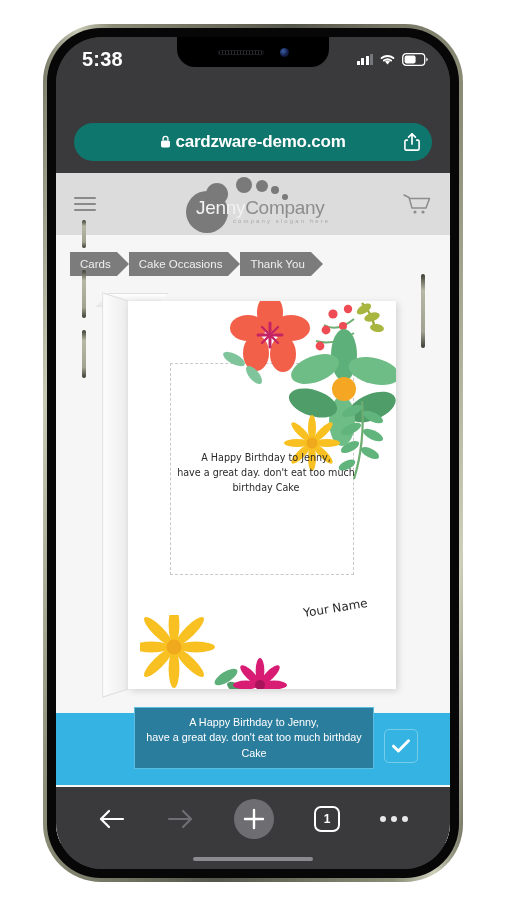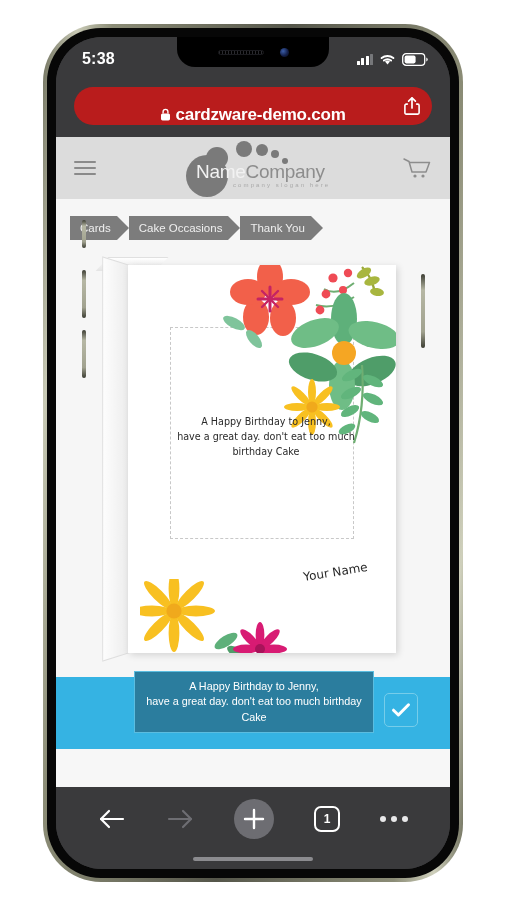--- a/index.html
+++ b/index.html
@@ -50,21 +50,21 @@
   
   #status-bar {
     position: relative;
     height: 44px;
     background: #3a3a3c;
     display: flex; align-items: center;
     padding: 0 22px 0 26px;
     color: #fff;
   }
   #status-time {
-    font-size: 16px; font-weight: bold;
+    font-size: 20px; font-weight: bold;
     letter-spacing: .2px;
   }
   #status-right {
     margin-left: auto;
     display: flex; align-items: center; gap: 6px;
   }
   .sig-bars { display: flex; align-items: flex-end; gap: 1.5px; height: 11px; }
   .sig-bars i { display: block; width: 3px; background: #fff; border-radius: .5px; }
   .sig-bars i.off { background: #76777a; }
 
@@ -88,25 +88,26 @@
     background: radial-gradient(circle at 35% 35%,#3b5ea8 0%,#14204a 55%,#05070f 100%);
   }
 
   
   #browser-url-bar {
     background: #3a3a3c;
     padding: 6px 18px 12px 18px;
   }
   #url-pill {
     height: 38px;
-    background: #b91c1c;
+    background: #0f766e;
     border-radius: 19px;
-    display: flex; align-items: flex-end;
+    display: flex; align-items: center;
     padding: 0 14px;
     position: relative;
+    margin-top: 36px;
   }
   #url-text {
     flex: 1; text-align: center;
     color: #fff; font-size: 17px; font-weight: bold;
     letter-spacing: -.2px;
     white-space: nowrap; overflow: hidden;
   }
   #lock-icon { margin-right: 4px; display: inline-block; vertical-align: -1px; }
   #share-icon { position: absolute; right: 12px; top: 50%; transform: translateY(-50%); }
 
@@ -352,21 +353,21 @@
           </div>
 
           <div id="site-logo">
             <div id="logo-blob"></div>
             <div id="logo-blob2"></div>
             <span class="logo-dot" style="left:58px;top:0px;width:16px;height:16px"></span>
             <span class="logo-dot" style="left:78px;top:3px;width:12px;height:12px"></span>
             <span class="logo-dot" style="left:93px;top:9px;width:8px;height:8px"></span>
             <span class="logo-dot" style="left:104px;top:17px;width:6px;height:6px"></span>
             <div id="logo-name">
-              <b>Name</b><span>Company</span>
+              <b>Jenny</b><span>Company</span>
             </div>
             <div id="logo-slogan">company slogan here</div>
           </div>
 
           <svg id="cart-icon" width="30" height="24" viewBox="0 0 30 24">
             <path d="M2 3 L7 5.5 L10 16 H24 L27.5 6.5 H8" stroke="#8d8d8d" stroke-width="1.5" fill="none" stroke-linejoin="round" stroke-linecap="round"></path>
             <circle cx="13" cy="20" r="1.6" fill="#8d8d8d"></circle>
             <circle cx="21" cy="20" r="1.6" fill="#8d8d8d"></circle>
           </svg>
         </div>

